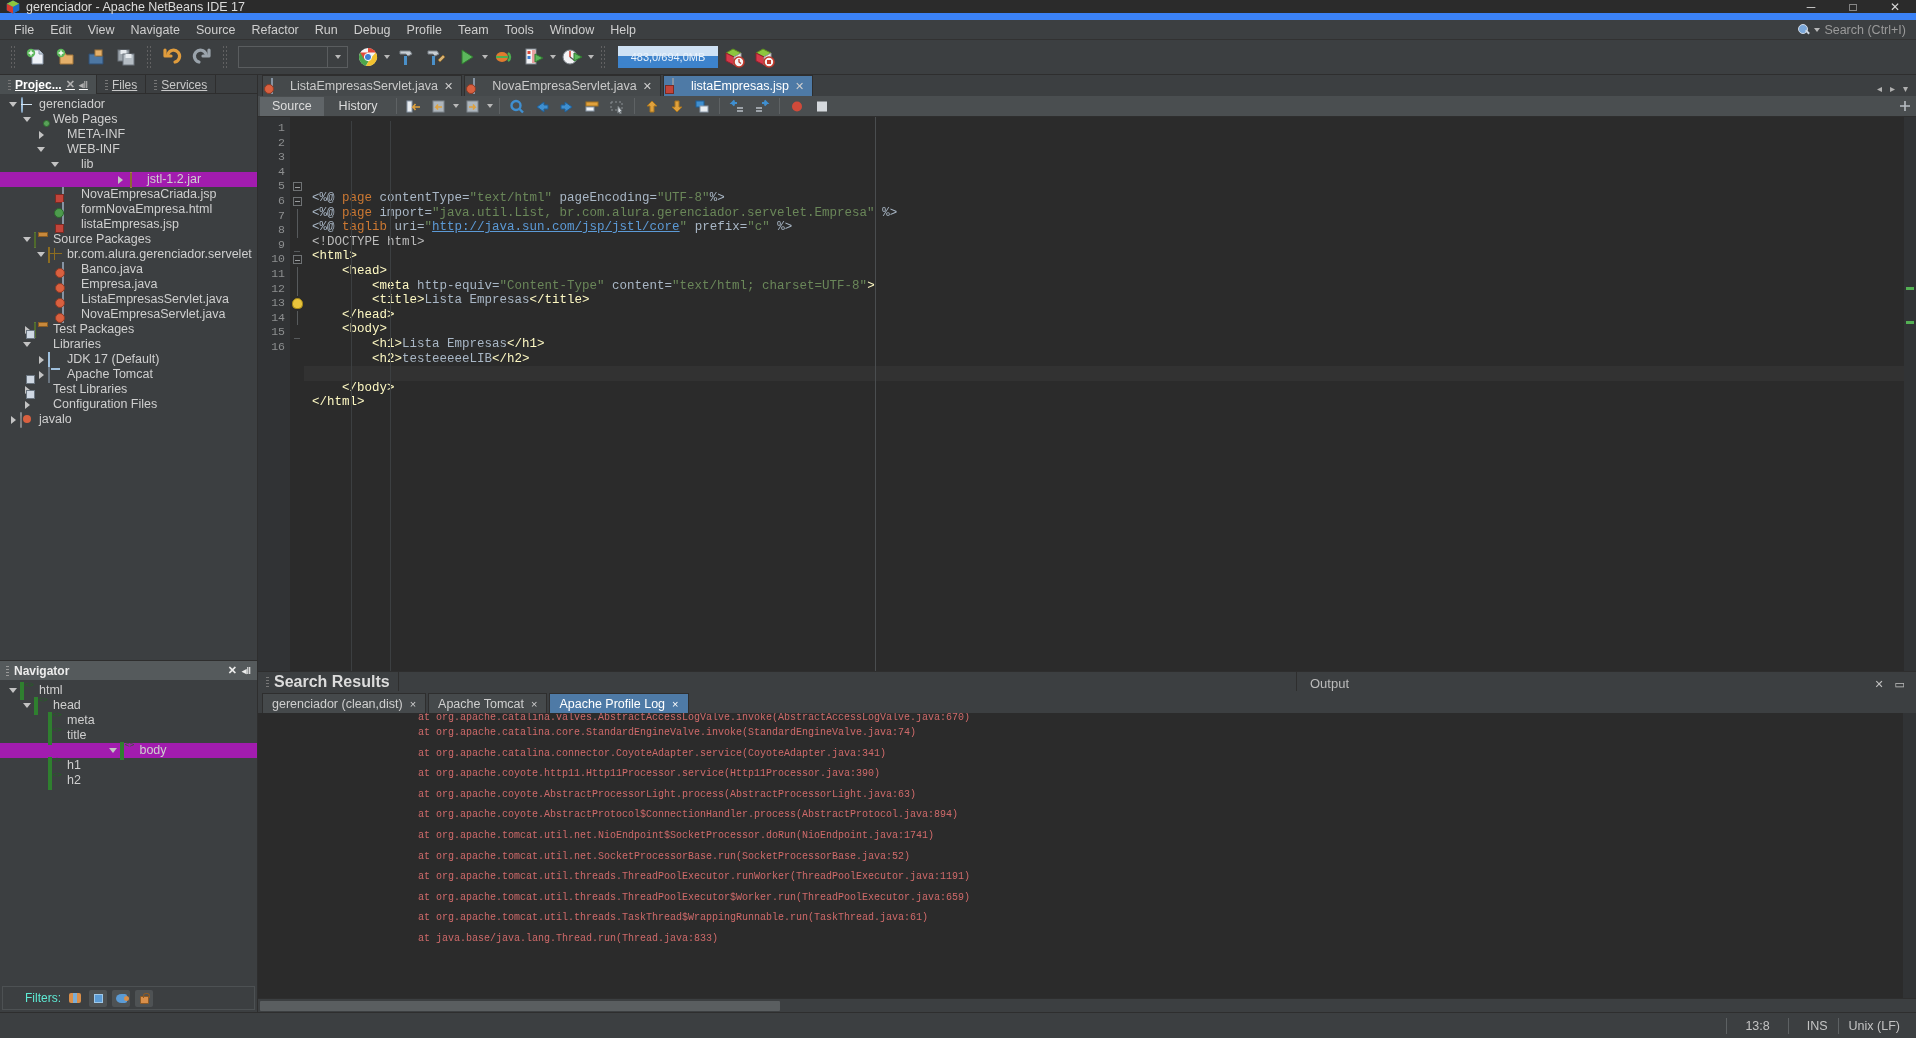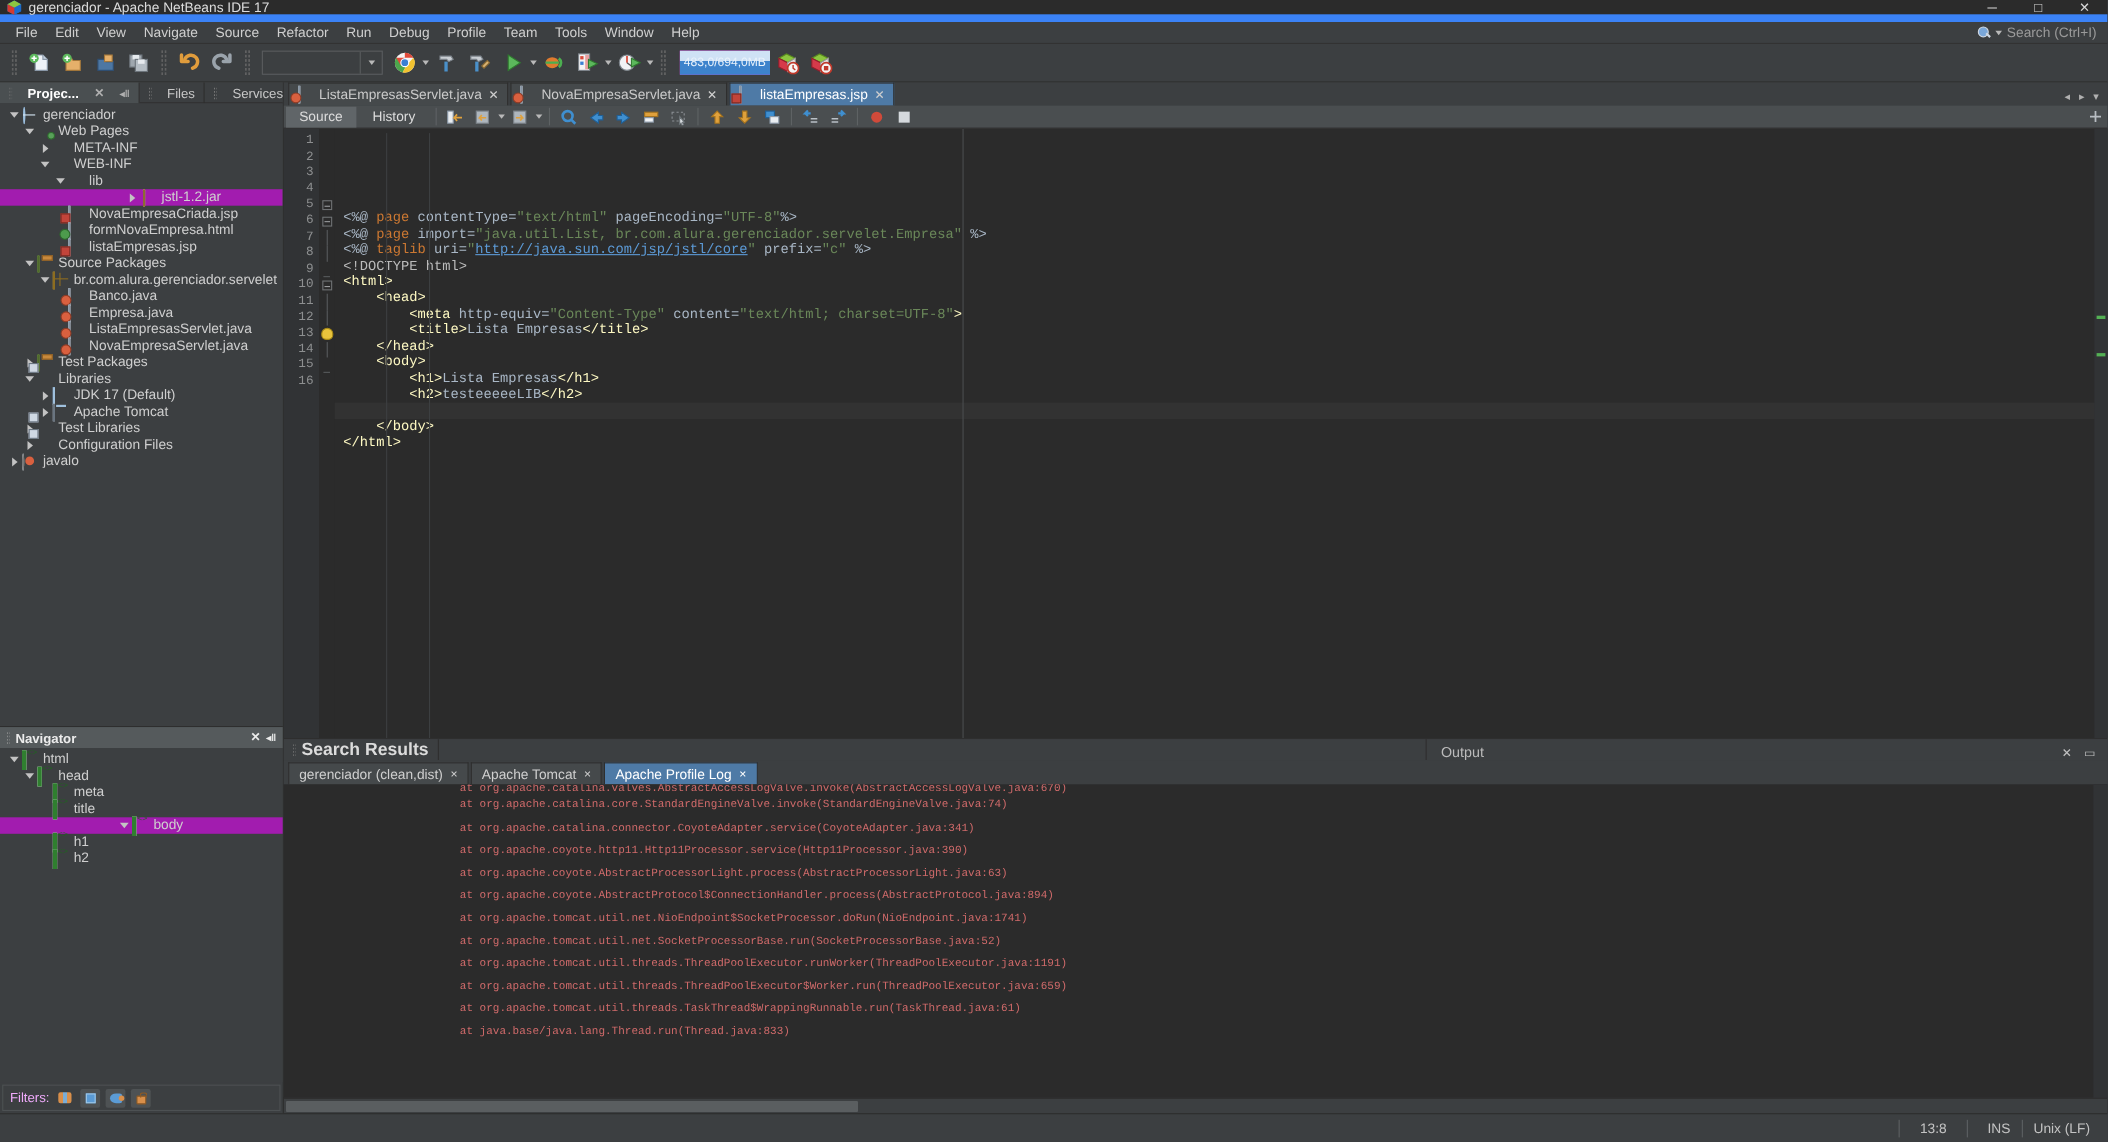--- a/index.html
+++ b/index.html
@@ -51,41 +51,41 @@
   .tb-grip{ width:6px; height:24px; margin:0 4px; background-image:
       radial-gradient(circle, #6a6a6a 1px, transparent 1px);
       background-size:3px 4px; opacity:.8; }
   .tbtn{ width:28px; height:28px; display:flex; align-items:center; justify-content:center; border-radius:3px; }
   .tb-combo{
     width:110px; height:22px; background:#3c3f41; border:1px solid #5a5d5f; display:flex; align-items:center;
     justify-content:flex-end; margin:0 4px;
   }
   .tb-combo .cbox{ width:20px; height:20px; border-left:1px solid #5a5d5f; display:flex; align-items:center; justify-content:center; }
   .mem-gauge{
-    width:82px; height:22px; background:#d946ef; position:relative; overflow:hidden;
+    width:100px; height:22px; background:#d946ef; position:relative; overflow:hidden;
     display:flex; align-items:center; justify-content:center; margin-left:6px;
   }
   .mem-gauge .fill{ position:absolute; left:0; bottom:0; width:100%; height:100%;
     background:linear-gradient(to top,#3d83cc 0%, #3d83cc 55%, #cfe2f5 56%, #cfe2f5 100%); }
   .mem-gauge .spark{
     position:absolute; left:0; bottom:0; width:100%; height:60%;
     background:#3d83cc;
     clip-path:polygon(0 100%,0 62%,6% 70%,12% 58%,18% 66%,24% 55%,30% 64%,36% 52%,42% 62%,48% 48%,54% 58%,60% 40%,64% 10%,68% 46%,74% 38%,80% 50%,86% 42%,92% 52%,100% 44%,100% 100%);
   }
   .mem-gauge .lbl{ position:relative; z-index:2; font-size:11px; color:#e9f2fb; white-space:nowrap; font-family:"Liberation Sans",sans-serif; }
 
   
   .body{ flex:1 1 auto; display:flex; min-height:0; }
 
   
   .leftcol{ width:258px; flex:0 0 258px; display:flex; flex-direction:column; background:#3c3f41; border-right:1px solid #2e2e2e; }
 
   .win-tabs{ height:19px; display:flex; background:#3c3f41; border-bottom:1px solid #2e2e2e; }
-  .win-tab{ display:flex; align-items:center; gap:14px; padding:0 8px; font-size:12px; color:#c8c8c8; height:19px;
-            border-right:1px solid #2e2e2e; white-space:nowrap; }
+  .win-tab{ display:flex; align-items:center; gap:4px; padding:0 8px; font-size:12px; color:#c8c8c8; height:19px;
+            border-right:1px solid #2e2e2e; white-space:nowrap;text-decoration:underline; }
   .win-tab.active{ background:#4a4f51; color:#fff; font-weight:bold; }
   .win-tab .grip{ width:3px;height:12px;background-image:radial-gradient(circle,#777 .7px,transparent .7px);background-size:2px 3px; }
   .win-tab .x{ font-size:11px; color:#b0b0b0; }
   .win-tab .mini{ font-size:9px; color:#b0b0b0; }
 
   .tree{ flex:1 1 auto; overflow:hidden; padding-top:3px; background:#3c3f41; }
   .trow{ display:flex; align-items:center; height:15px; font-size:12.5px; color:#cfcfcf; white-space:nowrap; padding-right:4px; }
   .trow.sel{ background:#a21caf;justify-content:center; }
   .tw{ width:14px; flex:0 0 14px; display:flex; align-items:center; justify-content:center; }
   .arrow-d{ width:0;height:0;border-left:4.5px solid transparent;border-right:4.5px solid transparent;border-top:5px solid #c3c3c3; }
@@ -126,21 +126,21 @@
   .tlabel{ line-height:15px; }
 
   
   .navwin{ flex:0 0 352px; display:flex; flex-direction:column; border-top:1px solid #2e2e2e; }
   .navhdr{ height:19px; background:#555a5c; display:flex; align-items:center; padding:0 6px; gap:5px; font-weight:bold;
            font-size:12px; color:#ececec; }
   .navhdr .sp{ flex:1 1 auto; }
   .navtree{ flex:1 1 auto; background:#3c3f41; padding-top:3px; }
   .filters{ height:24px; background:#3c3f41; border-top:1px solid #4d5153; display:flex; align-items:center; gap:5px;
             padding:0 6px; border:1px solid #4d5153; margin:2px; }
-  .filters .flabel{ font-size:12px; color:#f0abfc; }
+  .filters .flabel{ font-size:12px; color:#5eead4;margin-left:16px; }
   .fbtn{ width:18px;height:17px;border-radius:2px;display:flex;align-items:center;justify-content:center;background:#4e5254; }
   .fbtn.plain{ background:transparent; }
   .fi-people{ width:12px;height:10px;background:linear-gradient(to right,#d98f4a 0 4px,#7badd6 4px 8px,#d98f4a 8px 12px);border-radius:2px; }
   .fi-square{ width:9px;height:9px;background:#5b9bd5;border:1px solid #9fc8e8; }
   .fi-fish{ width:11px;height:9px;background:#5b9bd5;border-radius:50% 20% 20% 50%; position:relative; }
   .fi-fish:after{content:"";position:absolute;right:-2px;top:2px;width:5px;height:5px;border-radius:50%;background:#d98f4a;}
   .fi-lock{ width:9px;height:8px;background:#d98f4a;border:1px solid #8d5a25;border-radius:1px;position:relative;margin-top:3px; }
   .fi-lock:after{content:"";position:absolute;left:2px;top:-4px;width:5px;height:4px;border:1.5px solid #8d5a25;border-bottom:none;border-radius:3px 3px 0 0;}
 
   

